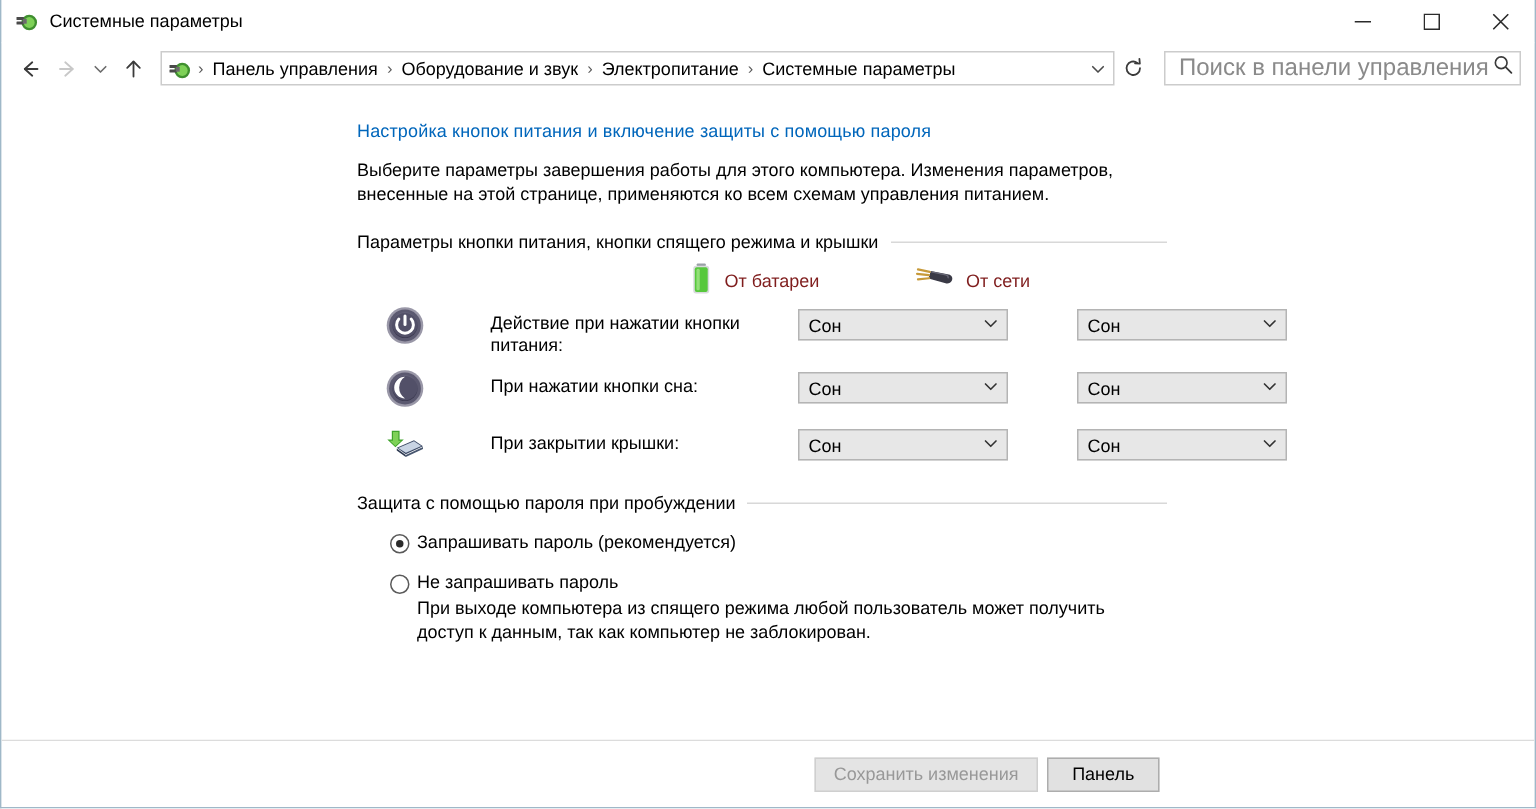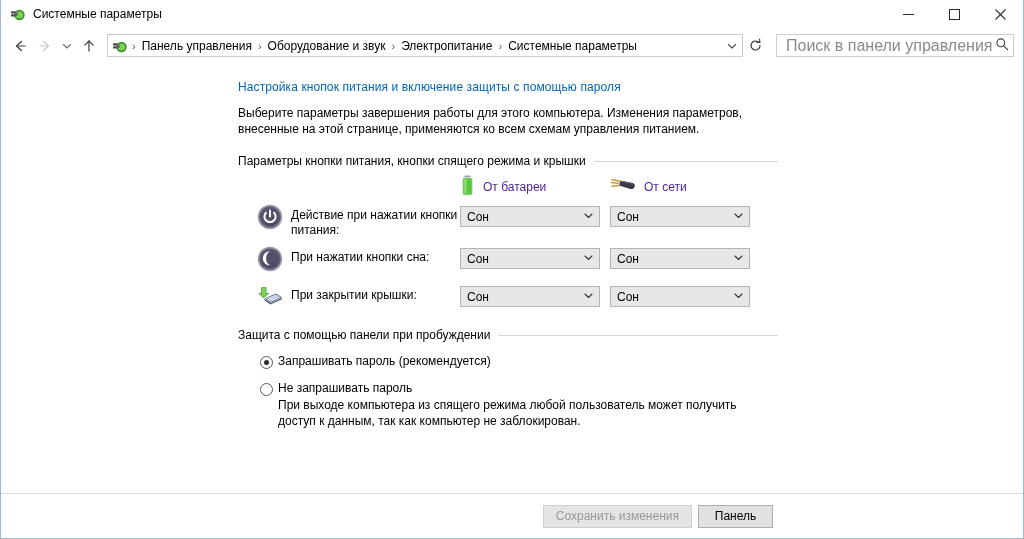--- a/index.html
+++ b/index.html
@@ -190,31 +190,32 @@
     display: flex;
     align-items: center;
     height: 26px;
     margin: 6px 0 4px 0;
     padding-left: 222px;
   }
   .colhead {
     display: flex;
     align-items: center;
     font-size: 12px;
-    color: #4c1d95;
+    color: #7f1d1d;
   }
   .colhead.battery { width: 150px; }
   .colhead .chlabel { margin-left: 8px; }
 
   
   .row {
     display: flex;
     align-items: flex-start;
     margin-bottom: 8px;
     min-height: 30px;
+    gap: 36px;
   }
   .row-icon {
     width: 26px; height: 26px;
     flex: 0 0 26px;
     margin: 0 8px 0 19px;
     position: relative;
   }
   .row-label {
     flex: 0 0 169px;
     font-size: 12px;
@@ -542,21 +543,21 @@
             <span class="cval">Сон</span>
             <span>
               <svg width="11" height="11" viewBox="0 0 11 11">
                   <path d="M2 4 L5.5 7.5 L9 4" stroke="#333" stroke-width="1.1" fill="none" stroke-linecap="round" stroke-linejoin="round"></path>
                 </svg>
             </span>
           </div>
         </div>
 
         <div class="group-head" style="margin-top:14px;">
-          <span class="ghtext">Защита с помощью панели при пробуждении</span>
+          <span class="ghtext">Защита с помощью пароля при пробуждении</span>
           <span class="ghrule"></span>
         </div>
 
         <div class="radio-block">
           <div class="radio-line">
             <span class="radio checked"></span>
             <span class="radio-label">Запрашивать пароль (рекомендуется)</span>
           </div>
         </div>
 

